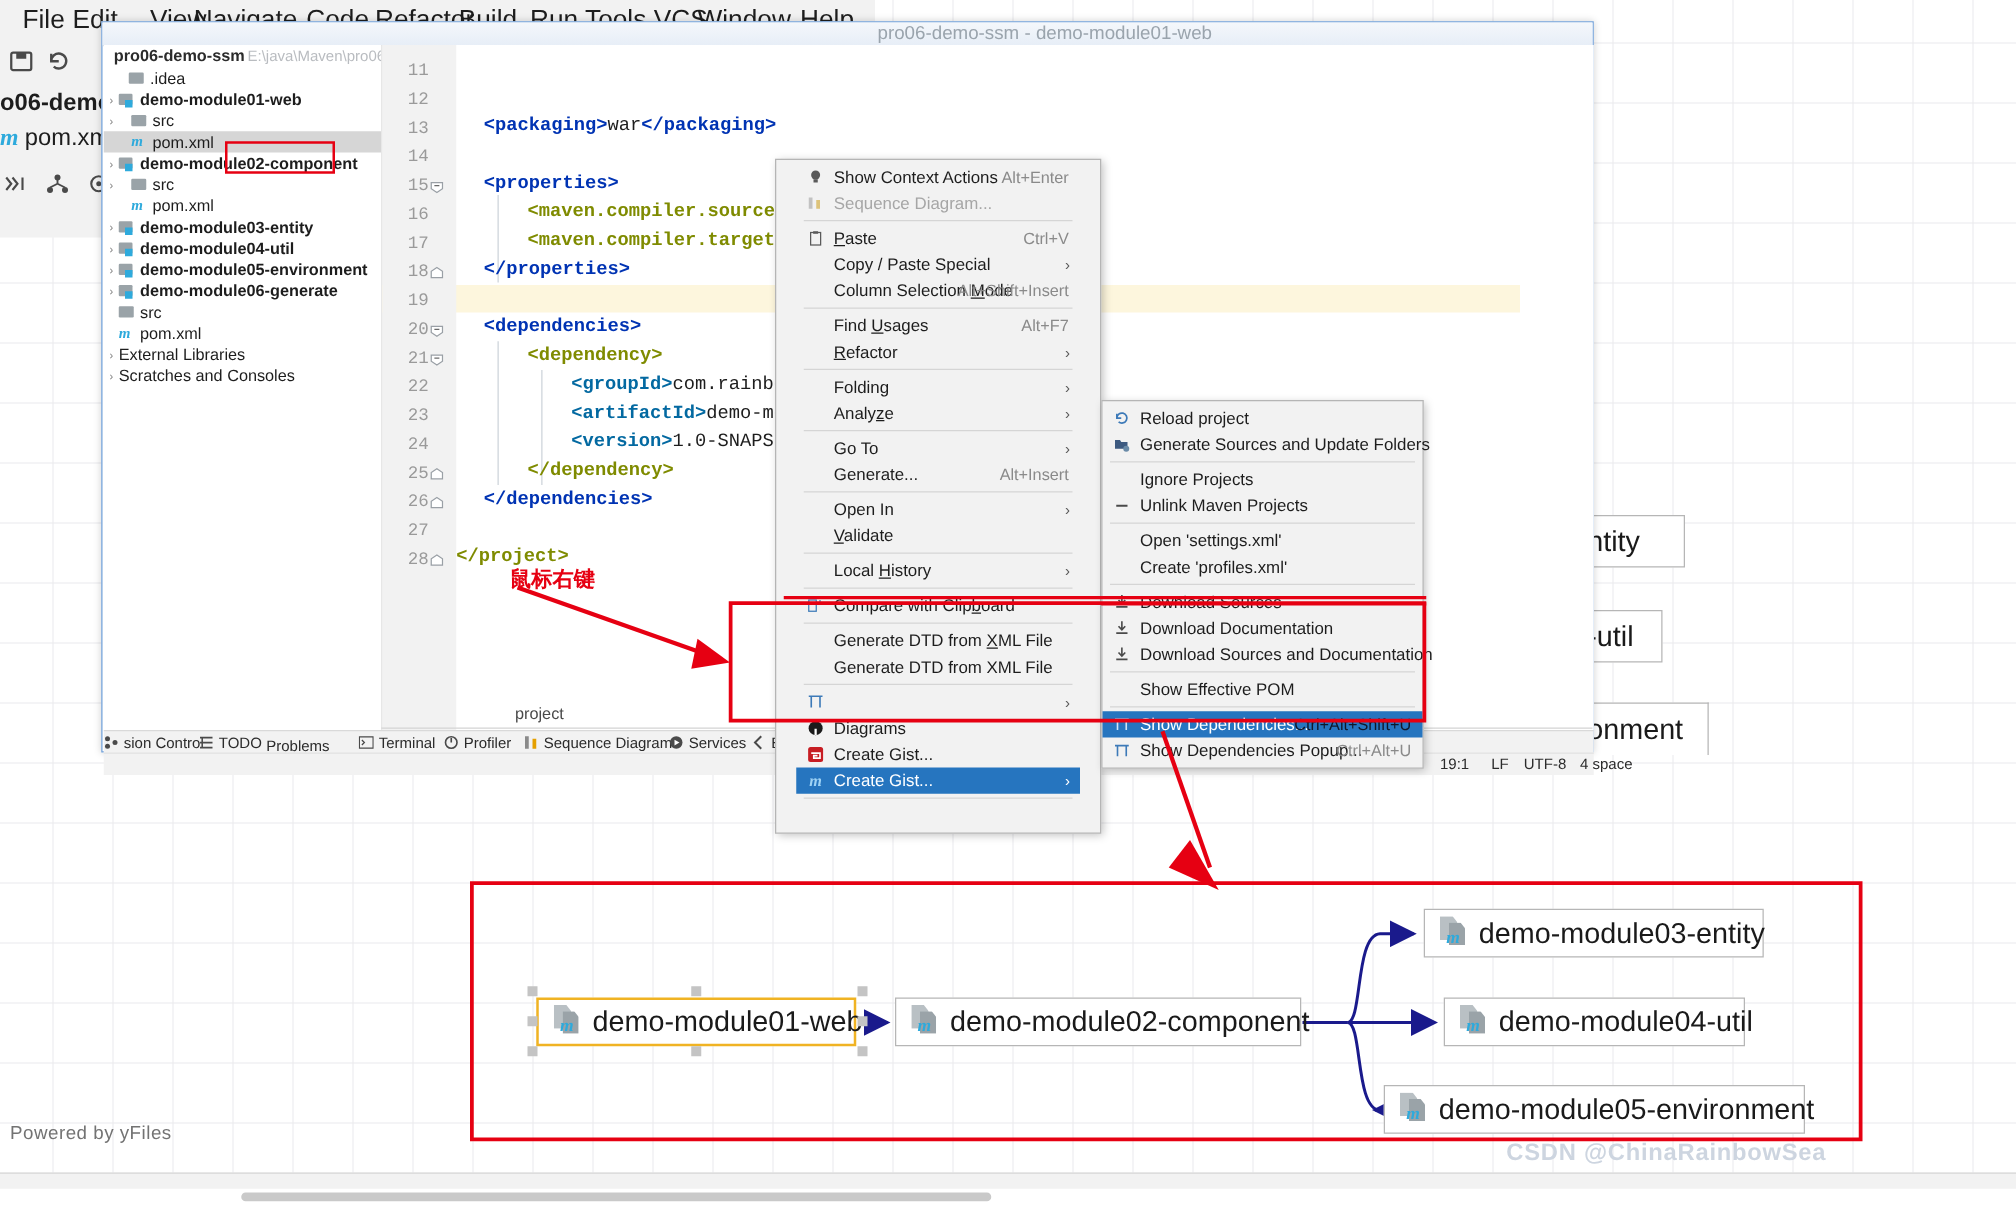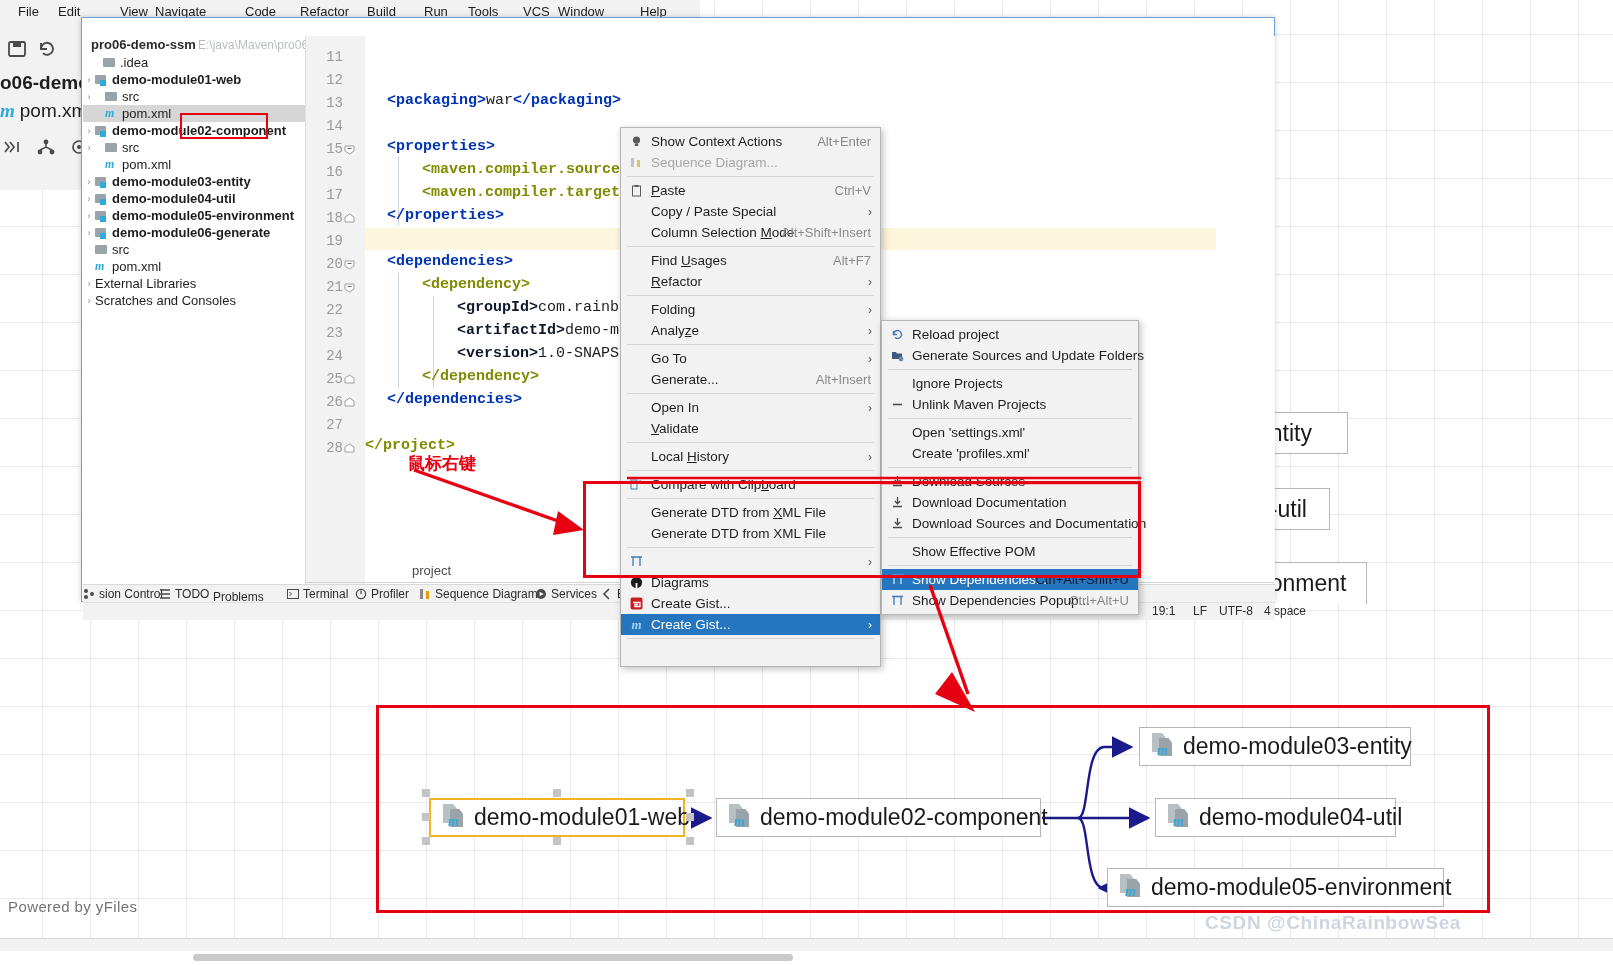--- a/index.html
+++ b/index.html
@@ -107,50 +107,50 @@
   }
   #gutter{position:absolute;left:0;top:0;width:59px;height:548px;background:#f2f2f2;}
   .lineno{position:absolute;right:22px;font-size:14px;color:#9a9a9a;font-family:"Liberation Mono",monospace;}
   .fold{position:absolute;left:38px;width:11px;height:11px;}
   .fold svg{display:block;}
   #code{position:absolute;left:59px;top:0;width:910px;height:548px;overflow:hidden;}
   .codeline{position:absolute;left:22px;font-size:15px;font-family:"Liberation Mono",monospace;white-space:pre;}
   .hl-line{position:absolute;left:0;width:910px;height:22px;background:#fdf6dd;}
   .tag{color:#0033b3;font-weight:bold;}
   .tag2{color:#7f8b00;font-weight:bold;}
-  .tag3{color:#0f172a;font-weight:bold;}
+  .tag3{color:#0369a1;font-weight:bold;}
   .txt{color:#1d1d1d;}
   .indentguide{position:absolute;width:1px;background:#cdd3da;}
   #breadcrumb{position:absolute;left:330px;top:545px;font-size:13px;color:#4a4a4a;}
   #editor-bottom-border{position:absolute;left:223px;top:564px;width:969px;height:1px;background:#d4d4d4;}
 
   
   #ide-toolbar{
     position:absolute;left:1px;top:566px;width:1192px;height:18px;background:#f2f2f2;border-top:1px solid #d9d9d9;
   }
   .tw-item{position:absolute;top:1px;height:16px;display:flex;align-items:center;gap:4px;font-size:12px;color:#2b2b2b;white-space:nowrap;}
   #ide-statusbar{
     position:absolute;left:1px;top:584px;width:1192px;height:17px;background:#f2f2f2;border-top:1px solid #e1e1e1;
   }
   .sb-item{position:absolute;top:1px;font-size:12px;color:#2b2b2b;white-space:nowrap;}
 
   
   #left-chrome{position:absolute;left:0;top:0;width:82px;height:190px;background:#f2f2f2;border-right:1px solid #d6d6d6;}
   #menubar{position:absolute;left:0;top:0;width:700px;height:26px;background:#f2f2f2;}
-  .menu-item{position:absolute;top:4px;font-size:13px;color:#1d1d1d;white-space:nowrap;}
+  .menu-item{position:absolute;top:4px;font-size:21px;color:#1d1d1d;white-space:nowrap;}
   #toolbar-row{position:absolute;left:0;top:36px;width:82px;height:28px;}
   #proj-tab{position:absolute;left:0;top:72px;font-size:19px;font-weight:bold;color:#1d1d1d;white-space:nowrap;}
   #file-tab{position:absolute;left:0;top:100px;font-size:19px;color:#1d1d1d;white-space:nowrap;display:flex;align-items:center;gap:5px;}
   #icon-row{position:absolute;left:0;top:136px;width:82px;height:26px;display:flex;align-items:center;gap:14px;padding-left:2px;}
 
   
   #ctx-menu{
     position:absolute;left:620px;top:127px;width:261px;
     background:#f2f2f2;border:1px solid #b5b5b5;box-shadow:2px 2px 7px rgba(0,0,0,.25);
-    padding:3px 0;box-sizing:border-box;
+    padding:3px 16px;box-sizing:border-box;
   }
   .mi{position:relative;height:21px;display:flex;align-items:center;font-size:13.5px;color:#1d1d1d;padding:0 8px 0 30px;white-space:nowrap;box-sizing:border-box;}
   .mi.disabled{color:#a6a6a6;}
   .mi.sel{background:#2675bf;color:#ffffff;}
   .mi .acc{position:absolute;right:9px;font-size:13px;color:#8a8a8a;}
   .mi.sel .acc{color:#0f172a;}
   .mi .arrow{position:absolute;right:8px;font-size:12px;color:#5a5a5a;}
   .mi.sel .arrow{color:#ffffff;}
   .mi .mico{position:absolute;left:8px;width:15px;height:15px;display:flex;align-items:center;justify-content:center;}
   .msep{height:1px;background:#d5d5d5;margin:3px 6px;}
@@ -309,20 +309,23 @@
   </span>
   <span>
     <svg width="20" height="18" viewBox="0 0 20 18">
         <circle cx="9" cy="9" r="6" fill="none" stroke="#4a4a4a" stroke-width="1.7"></circle>
         <circle cx="9" cy="9" r="2" fill="#4a4a4a"></circle>
       </svg>
   </span>
 </div>
 
 <div id="ide-window">
+  <div id="ide-titlebar">
+    <span id="ide-title-text">pro06-demo-ssm - demo-module01-web</span>
+  </div>
 
   <div id="project-panel">
     <span id="project-root-label">pro06-demo-ssm</span>
     <span id="project-root-path">E:\java\Maven\pro06-dem</span>
 
     <div class="tree-row" style="top:18px;">
       <span class="tw"></span>
       <span style="width:8px"></span>
       <span class="ico-fold">
           <i class="b"></i>

